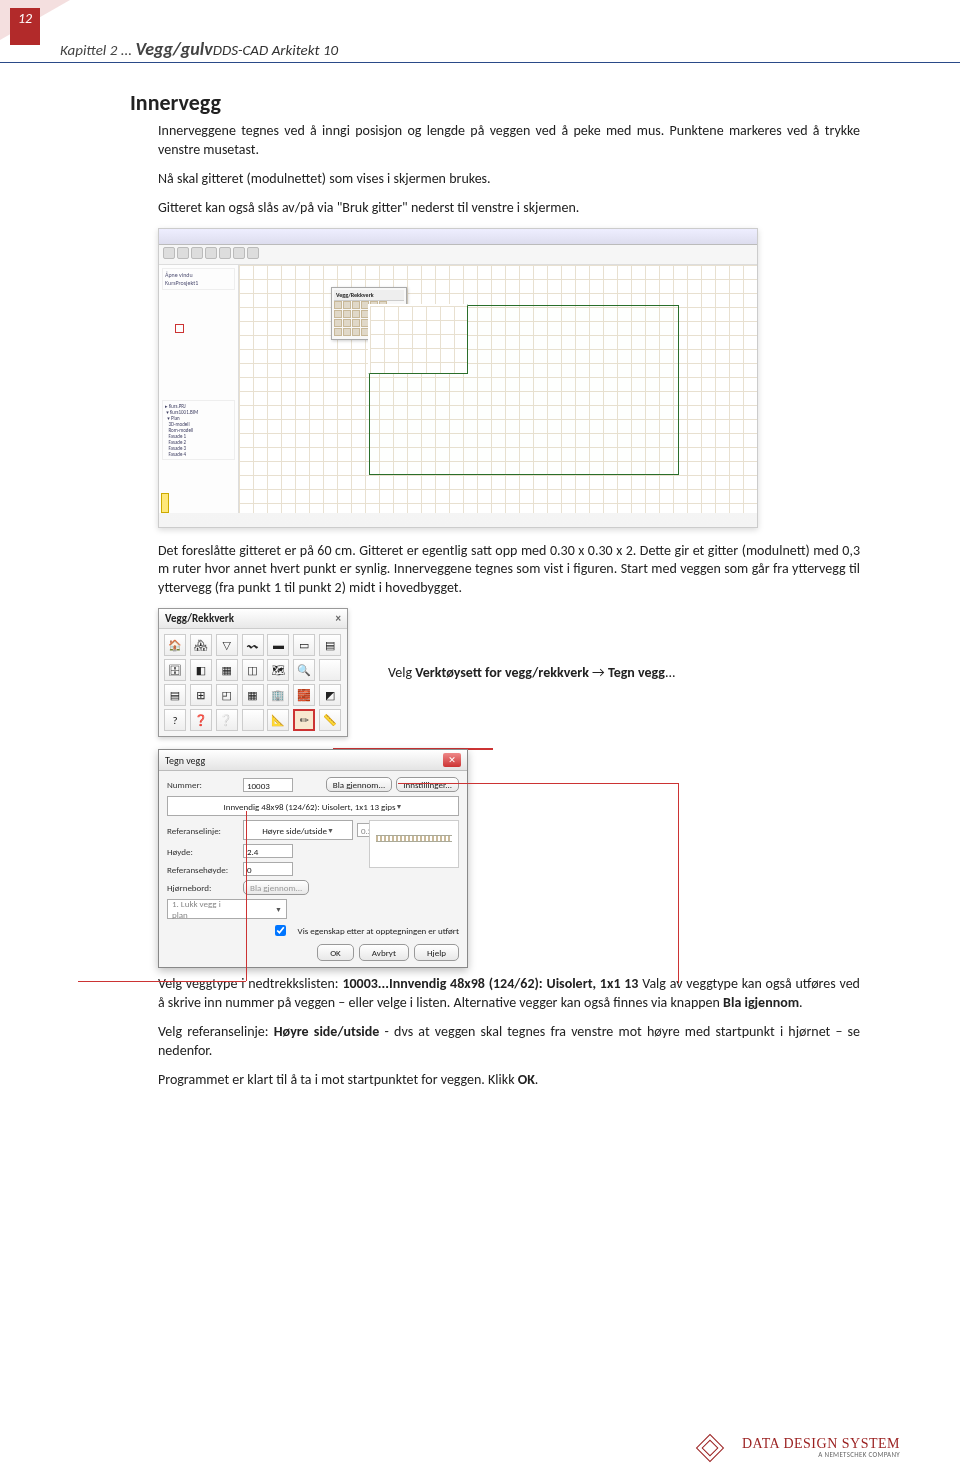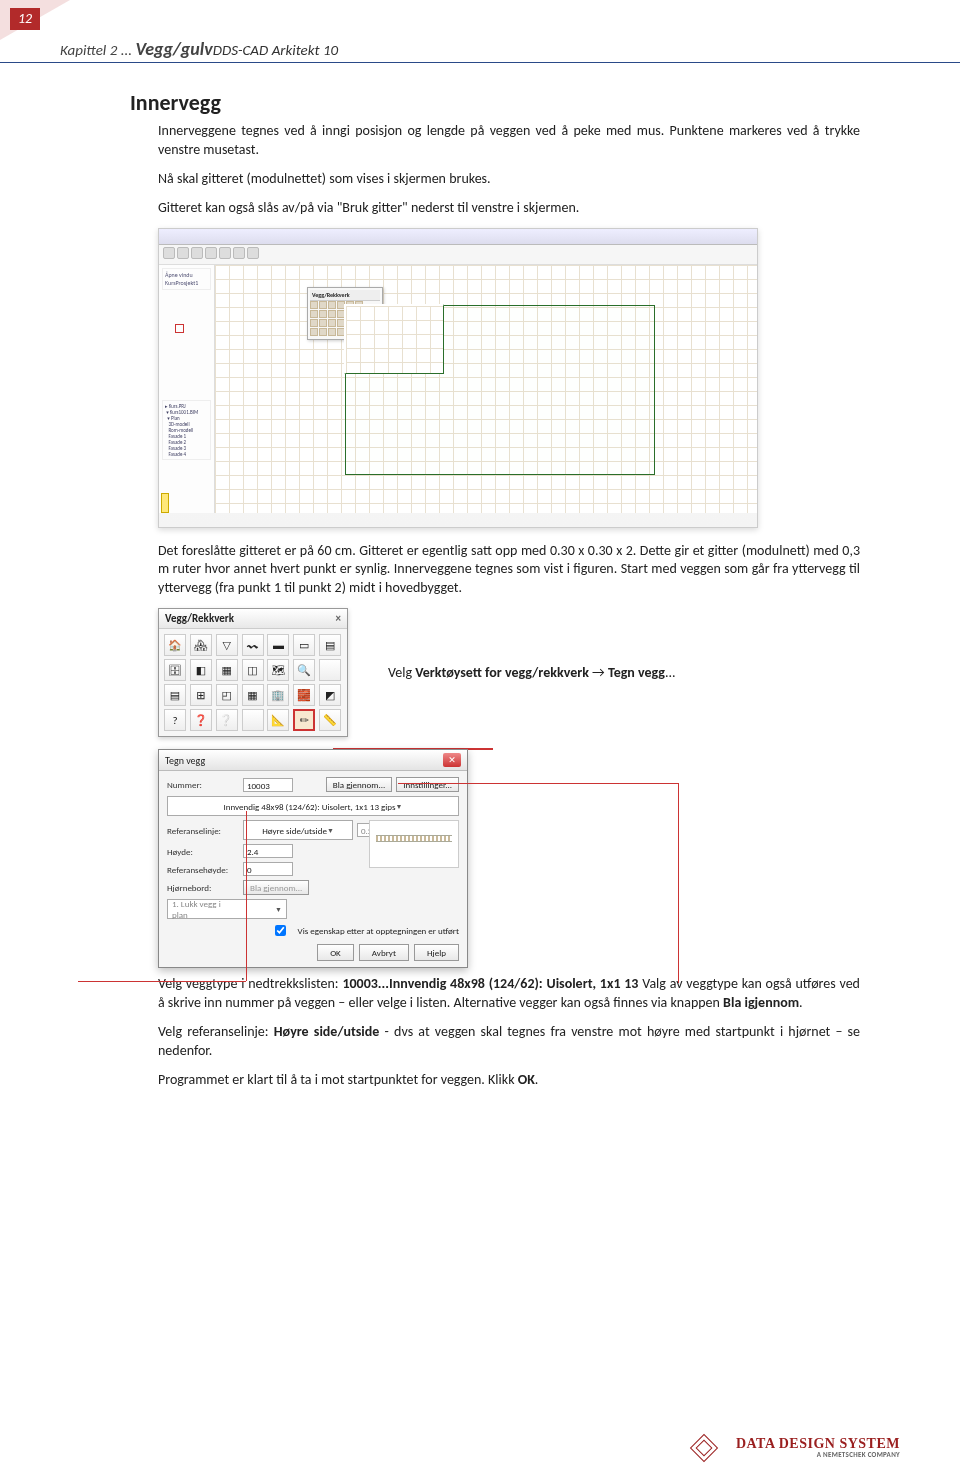--- a/index.html
+++ b/index.html
@@ -11,21 +11,21 @@
     position: relative;
     color: #222;
   }
   .page-tab {
     position: absolute;
     top: 8px; left: 10px;
     background: #b22a2a;
     color: #fff;
     font-style: italic;
     font-size: 14px;
-    padding: 2px 8px 3px 8px;
+    padding: 2px 8px 18px 8px;
     z-index: 5;
   }
   .corner-triangle {
     position: absolute;
     top: 0; left: 0;
     width: 0; height: 0;
     border-top: 40px solid #b22a2a;
     border-right: 70px solid transparent;
     opacity: 0.15;
   }
@@ -83,21 +83,21 @@
     height: 20px;
     background: #f6f6f6;
     border-bottom: 1px solid #ddd;
     display: flex;
     gap: 2px;
     padding: 2px 4px;
   }
   .tb-icon { width: 12px; height: 12px; background: #ddd; border: 1px solid #bbb; border-radius: 2px; }
   .app-body { display: flex; height: 248px; }
   .app-sidebar {
-    width: 56px;
+    width: 80px;
     background: #fdfdfd;
     border-right: 1px solid #ddd;
     font-size: 6px;
     padding: 3px;
   }
   .sidebar-section { padding: 2px; border: 1px solid #eee; margin-bottom: 3px; color: #557; }
   .app-canvas {
     flex: 1;
     background: #fff;
     position: relative;
@@ -244,21 +244,21 @@
     display: flex;
     justify-content: center;
     align-items: center;
   }
   .dlg-select .chev { font-size: 7px; color: #555; }
   .dlg-btn {
     border: 1px solid #999;
     background: linear-gradient(#fff,#e8e8e8);
     padding: 1px 6px;
     font-size: 9px;
-    border-radius: 0;
+    border-radius: 5px;
   }
   .dlg-preview {
     position: absolute;
     right: 8px; top: 70px;
     width: 90px; height: 48px;
     border: 1px solid #ccc;
     background: #fff;
   }
   .dlg-preview::before {
     content:"";
@@ -278,21 +278,20 @@
     background: #c33;
   }
 
   .footer {
     position: absolute;
     bottom: 12px;
     right: 60px;
     display: flex;
     align-items: center;
     gap: 22px;
-    font-weight: bold;
   }
   .footer-logo {
     width: 20px; height: 20px;
     border: 1.5px solid #9a1f1f;
     transform: rotate(45deg);
     position: relative;
   }
   .footer-logo::before {
     content:"";
     position:absolute; inset:3px;

